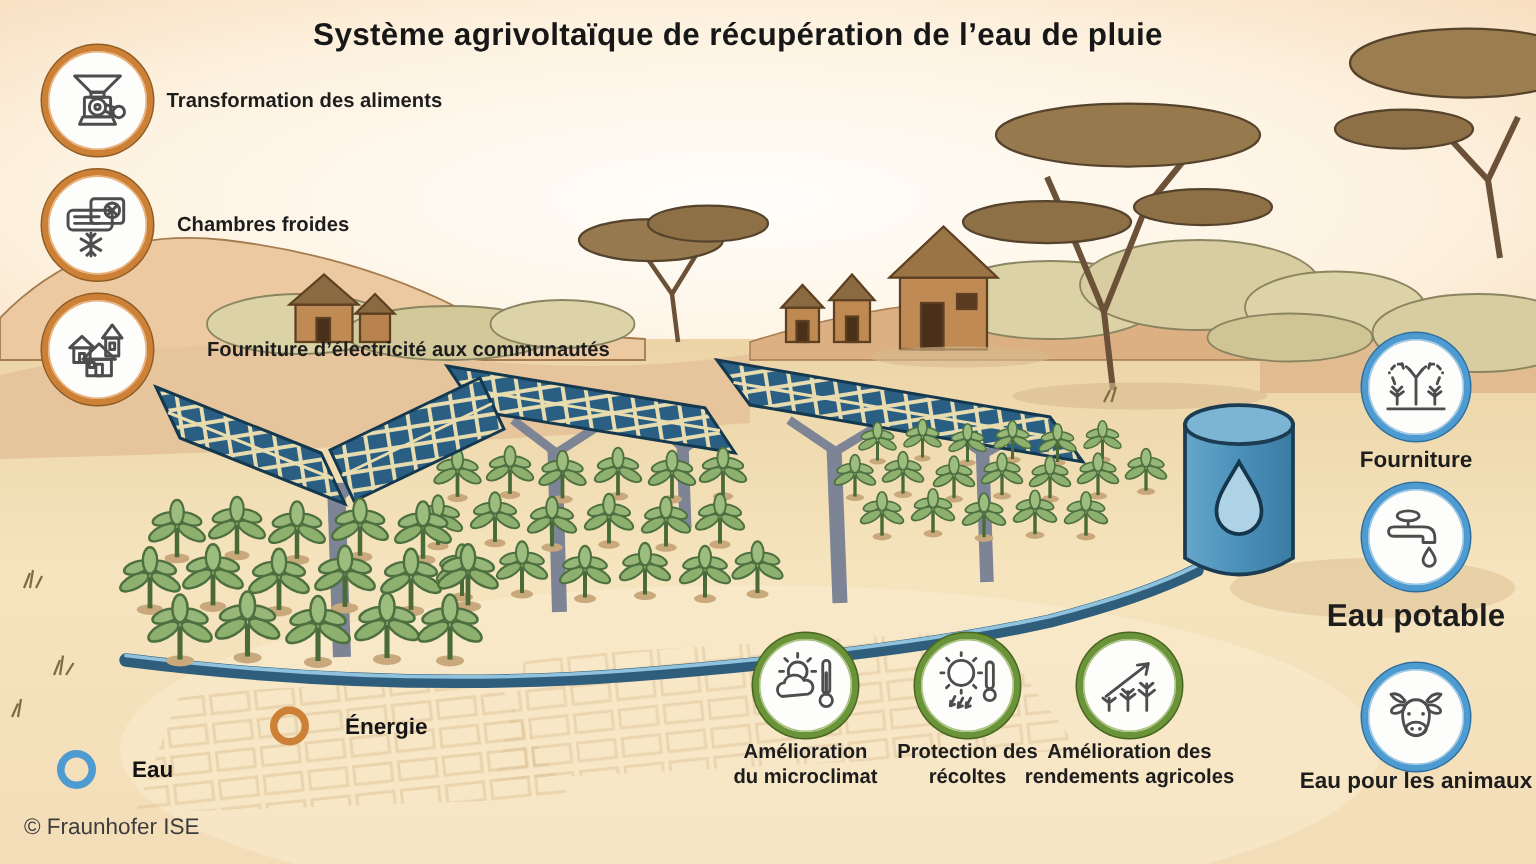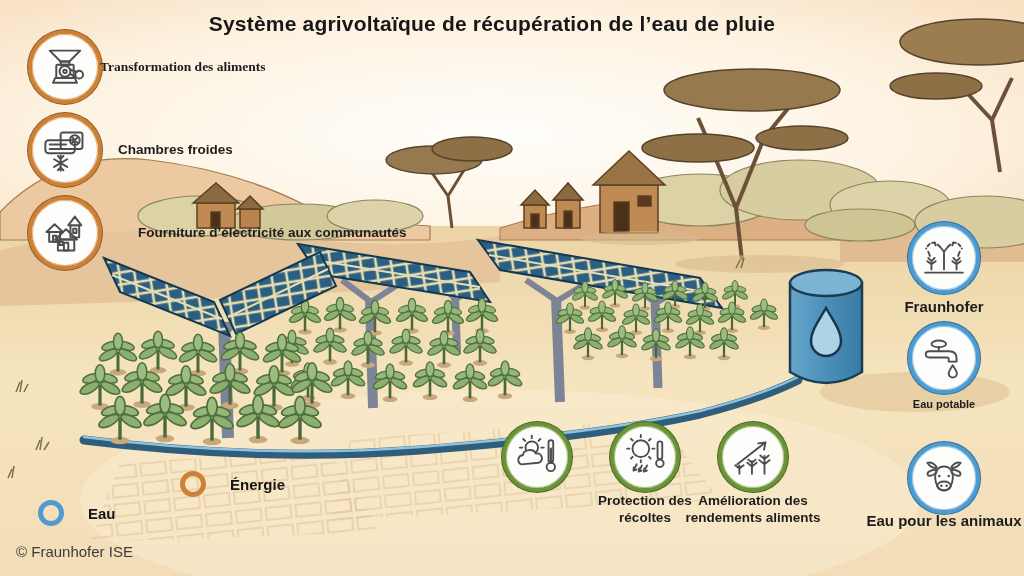--- a/index.html
+++ b/index.html
@@ -253,21 +253,21 @@
       <polygon points="8,7 36,7 26,17 18,17"></polygon>
         <path d="M18,17 h8 v3 h-8 z"></path>
       <rect x="14" y="20" width="16" height="12" rx="1"></rect>
       <circle cx="22" cy="26" r="5"></circle>
         <circle cx="22" cy="26" r="1.6"></circle>
       <circle cx="35" cy="29" r="3.5"></circle>
         <path d="M27,24.5 L33,26.5 M27,28.5 L32,31.5"></path>
       <polygon points="13,32 31,32 33,36.5 11,36.5"></polygon>
     </svg>
   </div>
-  <div class="lbl lbl-left" style="left:100px;top:59px;font-family:Liberation Serif, serif;">Transformation des aliments</div>
+  <div class="lbl lbl-left" style="left:111px;top:59px;">Transformation des aliments</div>
 
   <div class="circle ring-energy" style="left:28px;top:113px;width:74px;height:74px;">
     <svg class="icon-svg" width="48" height="48" viewBox="0 0 44 44">
       <rect x="18" y="6" width="20" height="15" rx="2"></rect>
       <circle cx="31" cy="13" r="4.5"></circle>
         <path d="M28,10 L34,16 M34,10 L28,16"></path>
       <rect x="4" y="13" width="27" height="12" rx="3"></rect>
       <path d="M8,17 h15 M8,21 h15"></path>
       <path d="M18,27 V41 M12,30.5 L24,37.5 M24,30.5 L12,37.5"></path>
       <path d="M15.5,27.5 L18,30 L20.5,27.5 M15.5,40.5 L18,38 L20.5,40.5"></path>
@@ -295,31 +295,31 @@
     <svg class="icon-svg" width="46" height="46" viewBox="0 0 44 44">
       <path d="M22,33 V16 M22,16 L18,11 M22,16 L26,11"></path>
       <path d="M18,11 C12,5 8,7 5,13" stroke-dasharray="3 2.5"></path>
       <path d="M26,11 C32,5 36,7 39,13" stroke-dasharray="3 2.5"></path>
       <path d="M7,16 l1.5,4 M37,16 l-1.5,4 M13,7 l1,3 M31,7 l-1,3"></path>
       <path d="M10,33 V26 M10,28 l-4,-3 M10,28 l4,-3 M10,25 l-3,-3 M10,25 l3,-3"></path>
       <path d="M34,33 V26 M34,28 l-4,-3 M34,28 l4,-3 M34,25 l-3,-3 M34,25 l3,-3"></path>
       <path d="M4,36 H40"></path>
     </svg>
   </div>
-  <div class="lbl lbl-center" style="left:864px;top:298px;width:160px;font-size:15px;">Fraunhofer</div>
+  <div class="lbl lbl-center" style="left:864px;top:298px;width:160px;font-size:15px;">Fourniture</div>
 
   <div class="circle ring-water" style="left:908px;top:322px;width:72px;height:72px;">
     <svg class="icon-svg" width="46" height="46" viewBox="0 0 44 44">
       <ellipse cx="17" cy="8.5" rx="7" ry="3.2"></ellipse>
       <path d="M17,11.7 V15.5"></path>
       <path d="M8,15.5 H27 Q34,15.5 34,22.5 V25.5 H26.5 V22.5 Q26.5,21.5 25,21.5 H8 Q4.5,21.5 4.5,18.5 Q4.5,15.5 8,15.5 Z"></path>
       <path d="M30.3,29 C28,32.5 26.5,34.5 26.5,36.8 A3.9,3.9 0 0 0 34.3,36.8 C34.3,34.5 32.7,32.5 30.3,29 Z"></path>
     </svg>
   </div>
-  <div class="lbl lbl-center" style="left:864px;top:398px;width:160px;font-size:11px;">Eau potable</div>
+  <div class="lbl lbl-center" style="left:864px;top:398px;width:160px;font-size:21px;">Eau potable</div>
 
   <div class="circle ring-water" style="left:908px;top:442px;width:72px;height:72px;">
     <svg class="icon-svg" width="46" height="46" viewBox="0 0 44 44">
       <path d="M22,11 C16,11 13,16.5 13.5,22 C14,28.5 17,34 22,34 C27,34 30,28.5 30.5,22 C31,16.5 28,11 22,11 Z"></path>
       <path d="M15,11.5 C12,7.5 9,6.5 6,7.5 C8,10.5 11,12.5 14.5,12.7"></path>
       <path d="M29,11.5 C32,7.5 35,6.5 38,7.5 C36,10.5 33,12.5 29.5,12.7"></path>
       <ellipse cx="10.5" cy="17" rx="4.5" ry="2.3" transform="rotate(-22 10.5 17)"></ellipse>
       <ellipse cx="33.5" cy="17" rx="4.5" ry="2.3" transform="rotate(22 33.5 17)"></ellipse>
       <ellipse cx="22" cy="29.5" rx="6.5" ry="4.2"></ellipse>
       <path d="M19.5,29.5 l0.01,0 M24.5,29.5 l0.01,0" stroke-width="2.4"></path>
@@ -331,20 +331,22 @@
   <div class="circle ring-food" style="left:502px;top:422px;width:70px;height:70px;">
     <svg class="icon-svg" width="46" height="46" viewBox="0 0 44 44">
       <circle cx="17" cy="13" r="6"></circle>
       <path d="M17,4 V1.5 M17,22 V24.5 M8,13 H5.5 M26,13 H28.5 M10.6,6.6 L8.8,4.8 M23.4,6.6 L25.2,4.8 M10.6,19.4 L8.8,21.2 M23.4,19.4 L25.2,21.2"></path>
       <path d="M7,29 a4.5,4.5 0 0 1 1.5,-8.7 a6.5,5.5 0 0 1 12.5,-1.5 a4.5,4.5 0 0 1 2.5,8.7 Z" fill="#fdfdfb"></path>
       <rect x="33" y="6" width="4.5" height="21" rx="2.2"></rect>
       <circle cx="35.2" cy="31.5" r="4"></circle>
       <path d="M35.2,27.5 V14" stroke-width="2.2"></path>
     </svg>
   </div>
+  <div class="lbl lbl-center" style="left:452px;top:493px;width:170px;">Amélioration
+du microclimat</div>
 
   <div class="circle ring-food" style="left:610px;top:422px;width:70px;height:70px;">
     <svg class="icon-svg" width="46" height="46" viewBox="0 0 44 44">
       <circle cx="18" cy="14" r="8"></circle>
       <path d="M18,3 V1 M18,25 V27 M7,14 H5 M29,14 H31 M10.2,6.2 L8.6,4.6 M25.8,6.2 L27.4,4.6 M10.2,21.8 L8.6,23.4 M25.8,21.8 L27.4,23.4"></path>
       <path d="M14,29 L11,35 M11,35 l0.3,-3 M11,35 l2.8,-1 M19,30 L16,36 M16,36 l0.3,-3 M16,36 l2.8,-1 M24,30 L21,36 M21,36 l0.3,-3 M21,36 l2.8,-1"></path>
       <rect x="34" y="7" width="4.5" height="17" rx="2.2"></rect>
       <circle cx="36.2" cy="28" r="3.6"></circle>
     </svg>
   </div>
@@ -353,21 +355,21 @@
 
   <div class="circle ring-food" style="left:718px;top:422px;width:70px;height:70px;">
     <svg class="icon-svg" width="46" height="46" viewBox="0 0 44 44">
       <path d="M7,29 L34,8 M34,8 L27,9 M34,8 L32.5,15"></path>
       <path d="M9,38 V30 M9,33 l-4,-3 M9,33 l4,-3"></path>
       <path d="M21,38 V26 M21,31 l-4.5,-3.5 M21,31 l4.5,-3.5 M21,27.5 l-3.5,-3 M21,27.5 l3.5,-3"></path>
       <path d="M33,38 V21 M33,29 l-5,-4 M33,29 l5,-4 M33,24 l-4,-3.5 M33,24 l4,-3.5"></path>
     </svg>
   </div>
   <div class="lbl lbl-center" style="left:668px;top:493px;width:170px;">Amélioration des
-rendements aliments</div>
+rendements agricoles</div>
 
   <div class="legend-entry" style="left:38px;top:500px;">
     <span class="legend-ring water"></span>
     <span class="legend-label">Eau</span>
   </div>
   <div class="legend-entry" style="left:180px;top:471px;">
     <span class="legend-ring energy"></span>
     <span class="legend-label">Énergie</span>
   </div>
 

